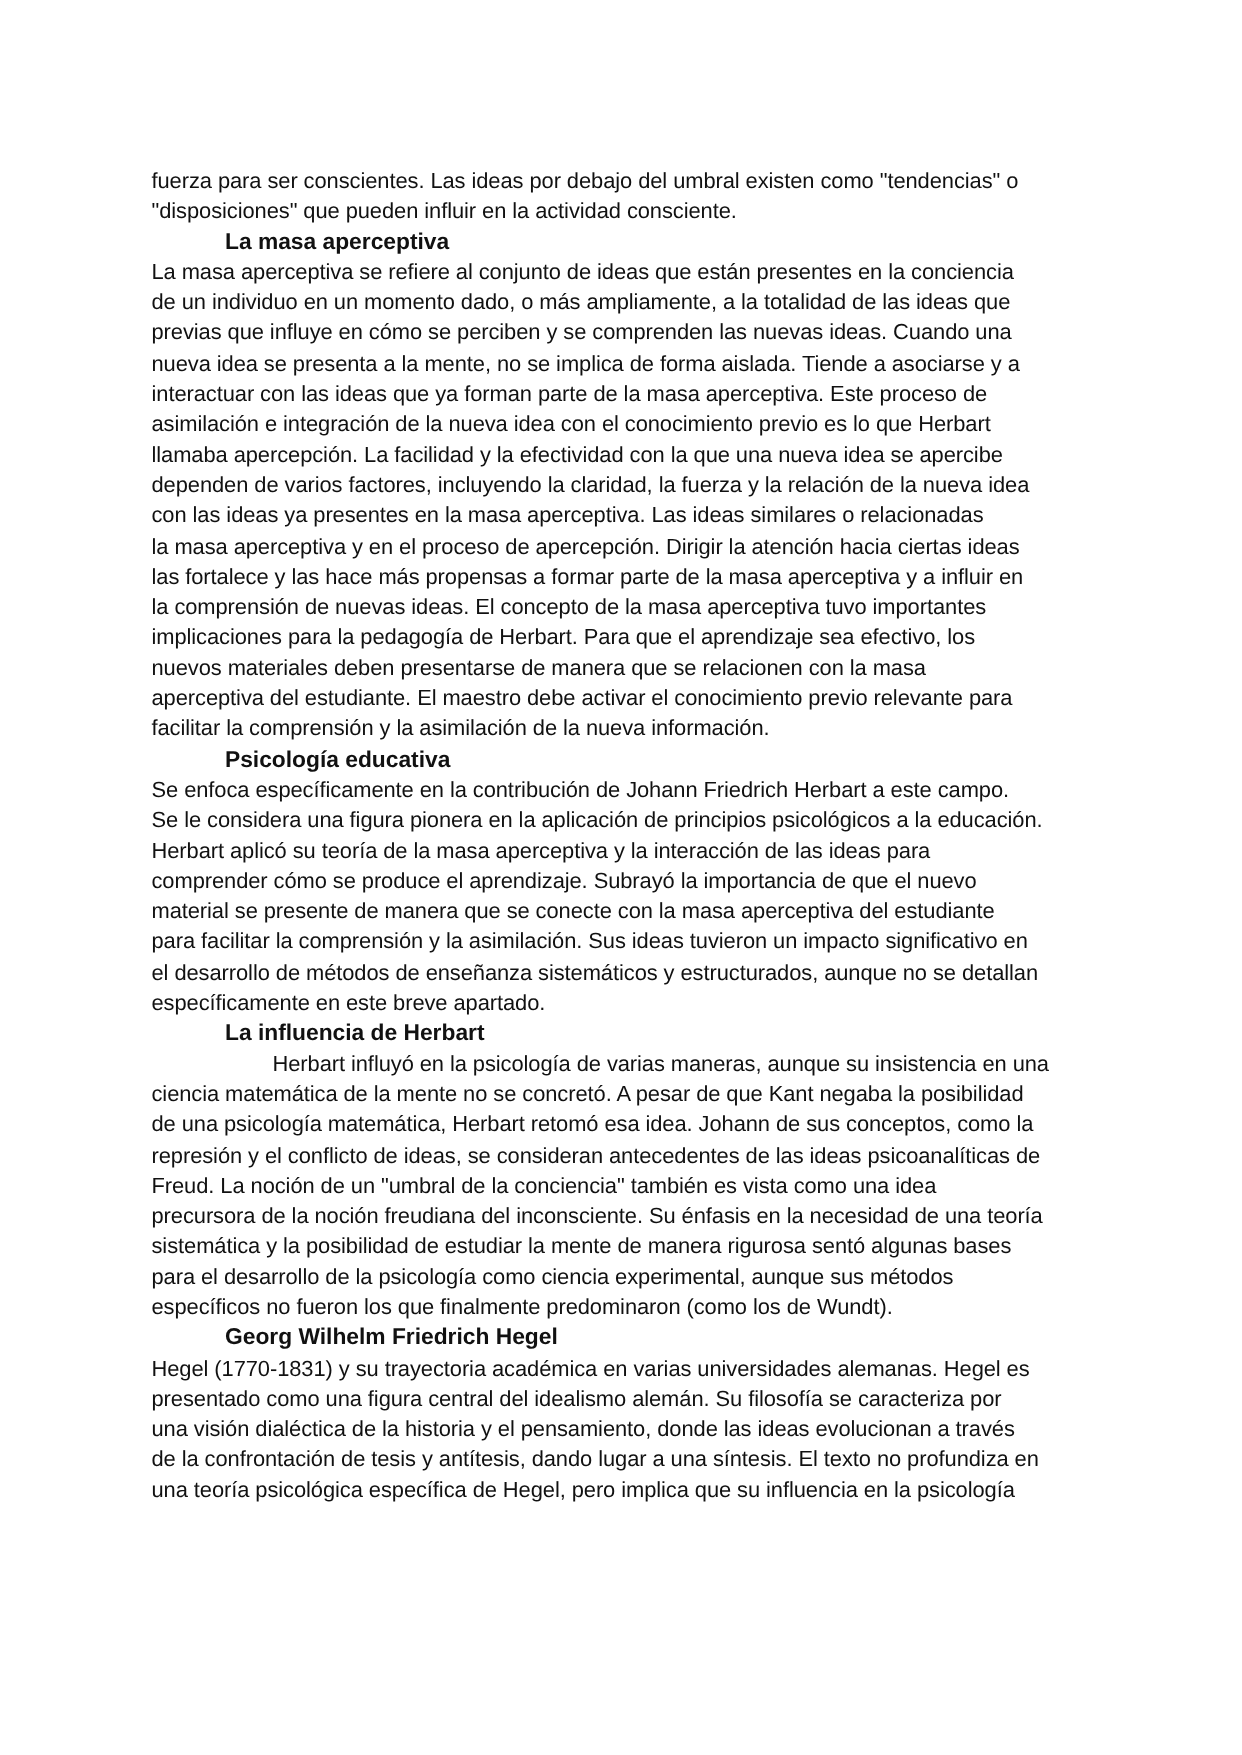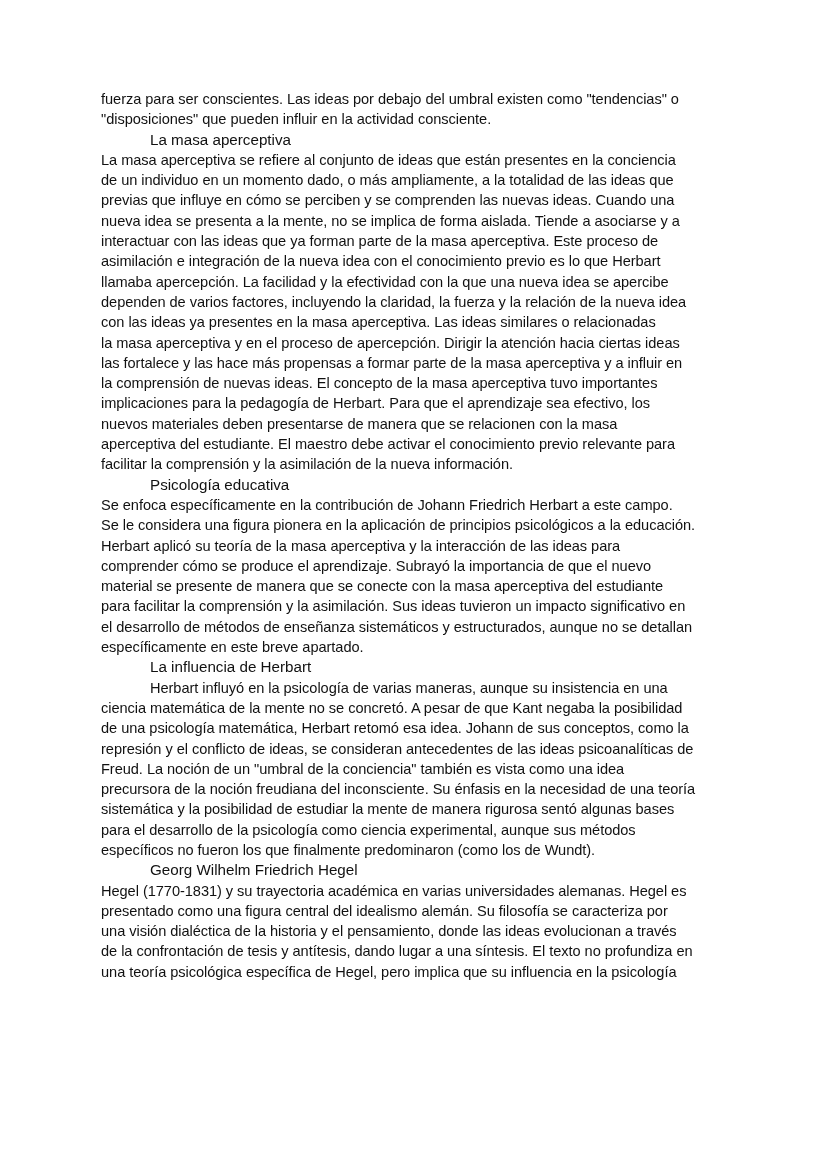--- a/index.html
+++ b/index.html
@@ -11,40 +11,41 @@
       width: 828px;
       height: 1170px;
       position: relative;
       overflow: hidden;
       font-family: "Liberation Sans", sans-serif;
       color: #111111;
     }
     .page {
       position: absolute;
       left: 101px;
-      top: 89px;
+      top: 111px;
       width: 630px;
     }
     .line {
       font-size: 14.6px;
       line-height: 20.3px;
       height: 20.3px;
       white-space: nowrap;
       letter-spacing: -0.05px;
     }
     .heading {
       font-size: 15.2px;
-      font-weight: normal;
+      font-weight: bold;
       line-height: 20.3px;
       height: 20.3px;
       padding-left: 49px;
       white-space: nowrap;
     }
     .indent {
       padding-left: 49px;
+      text-align: center;
     }
   </style>
 </head>
 <body>
 
 <div class="page">
   <div>
     <div class="line">fuerza para ser conscientes. Las ideas por debajo del umbral existen como "tendencias" o</div>
     <div class="line">"disposiciones" que pueden influir en la actividad consciente.</div>
   </div>

